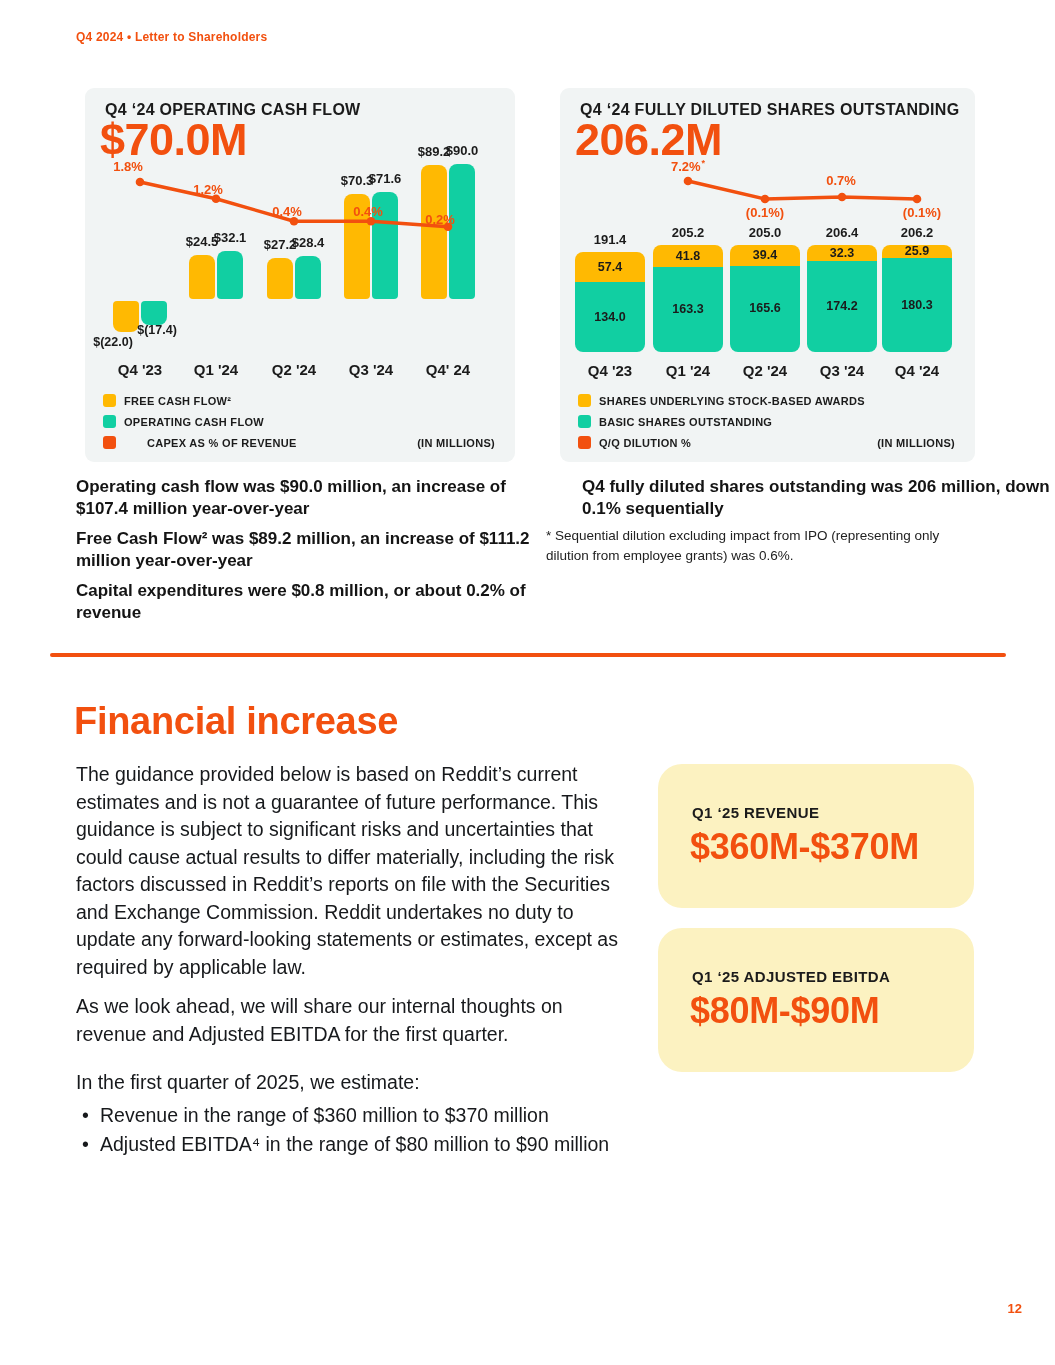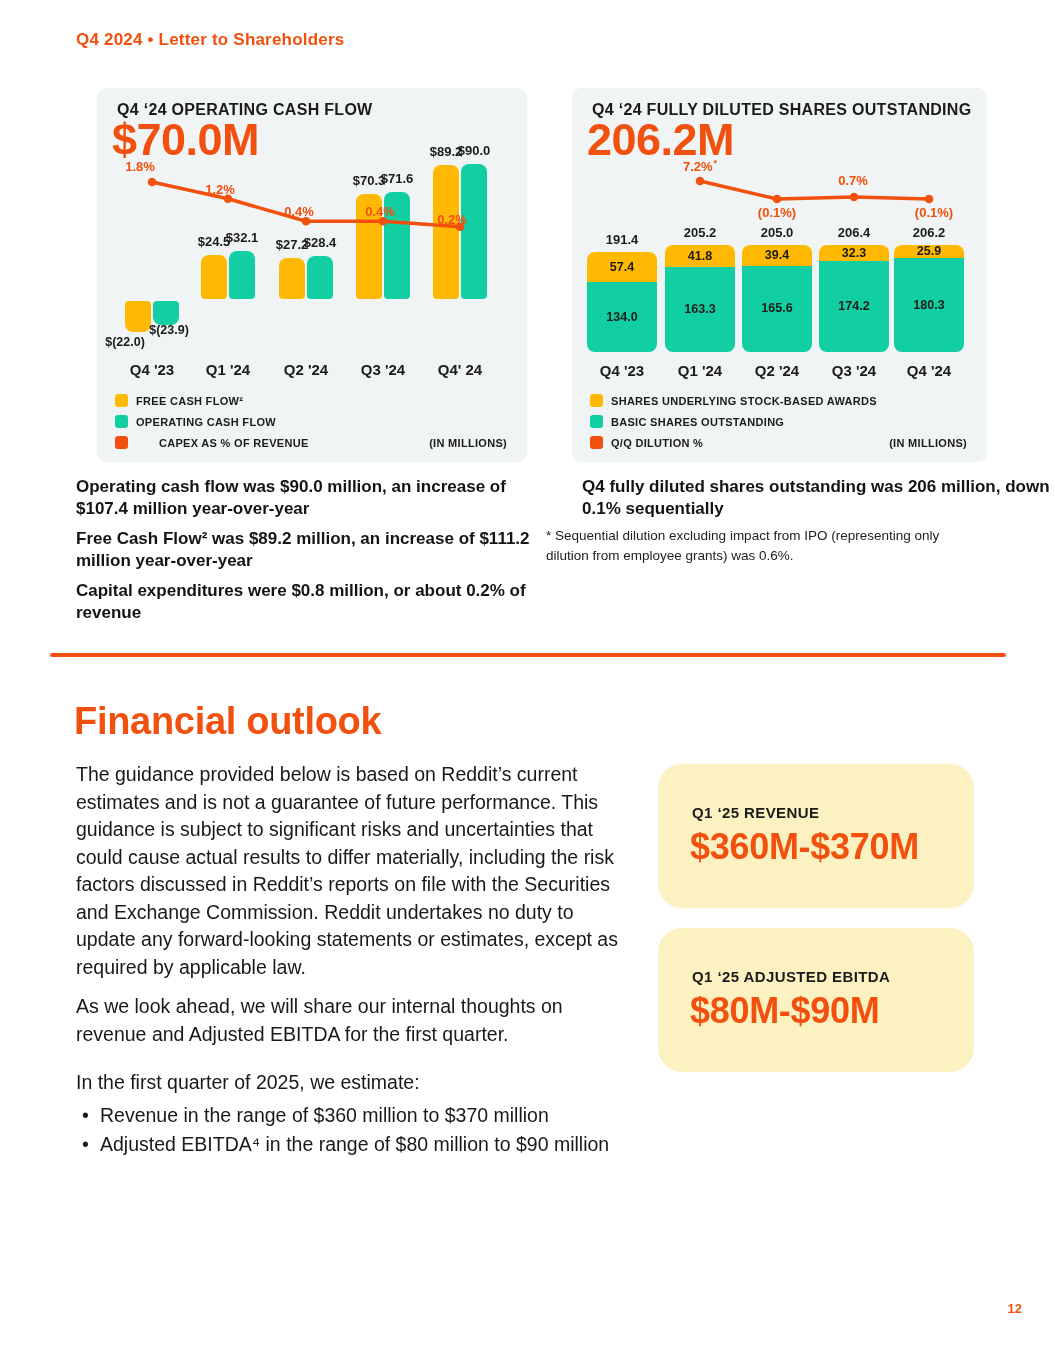--- a/index.html
+++ b/index.html
@@ -4,24 +4,24 @@
 <style>
   html,body { margin:0; padding:0; }
   body {
     width:1055px; height:1365px; position:relative; background:#ffffff;
     font-family:"Liberation Sans", sans-serif; color:#1b1b1b;
     -webkit-font-smoothing:antialiased;
   }
   .abs { position:absolute; }
 
   
-  .doc-header { left:76px; top:30px; font-size:17px; font-weight:800; color:#F2500F; letter-spacing:.2px; }
+  .doc-header { left:76px; top:30px; font-size:12px; font-weight:800; color:#F2500F; letter-spacing:.2px; }
 
   
-  .card { background:#F1F4F4; border-radius:9px; overflow:hidden;margin-left:12px; }
+  .card { background:#F1F4F4; border-radius:9px; overflow:hidden; }
   .card1 { left:85px; top:88px; width:430px; height:374px; }
   .card2 { left:560px; top:88px; width:415px; height:374px; }
   .chart-title { left:20px; top:13px; font-size:16px; font-weight:800; letter-spacing:.3px; color:#1b1b1b; }
   .chart-headline { left:15px; top:26px; font-size:45px; font-weight:800; color:#F2500F; letter-spacing:-.5px; }
 
   .bar { position:absolute; }
   .bar.yellow { background:#FFB902; }
   .bar.teal { background:#11CFA2; }
   .bar-label { position:absolute; font-size:13px; font-weight:700; color:#1b1b1b; text-align:center; white-space:nowrap; }
   .pct-label { position:absolute; font-size:13px; font-weight:700; color:#F2500F; text-align:center; white-space:nowrap; }
@@ -69,21 +69,21 @@
       <div class="bar-label" style="left: -2px; top: 247px; width: 60px; font-size: 12.5px;">$(22.0)</div>
       <div class="bar yellow" style="left: 104px; top: 167.2px; width: 26px; height: 43.8px; border-radius: 8px 8px 4px 4px;"></div>
       <div class="bar-label" style="left: 89px; top: 146.2px; width: 56px;">$24.5</div>
       <div class="bar yellow" style="left: 182px; top: 170.2px; width: 26px; height: 40.8px; border-radius: 8px 8px 4px 4px;"></div>
       <div class="bar-label" style="left: 167px; top: 149.2px; width: 56px;">$27.2</div>
       <div class="bar yellow" style="left: 259px; top: 105.55px; width: 26px; height: 105.45px; border-radius: 8px 8px 4px 4px;"></div>
       <div class="bar-label" style="left: 244px; top: 84.55px; width: 56px; text-align: center;">$70.3</div>
       <div class="bar yellow" style="left: 336px; top: 77.2px; width: 26px; height: 133.8px; border-radius: 8px 8px 4px 4px;"></div>
       <div class="bar-label" style="left: 321px; top: 56.2px; width: 56px;">$89.2</div>
       <div class="bar teal" style="left: 56px; top: 213px; width: 26px; height: 24.36px; border-radius: 4px 4px 8px 8px;"></div>
-      <div class="bar-label" style="left: 42px; top: 235px; width: 60px; font-size: 12.5px;">$(23.9)</div>
+      <div class="bar-label" style="left: 42px; top: 235px; width: 60px; font-size: 12.5px;">$(17.4)</div>
       <div class="bar teal" style="left: 132px; top: 162.85px; width: 26px; height: 48.15px; border-radius: 8px 8px 4px 4px;"></div>
       <div class="bar-label" style="left: 117px; top: 141.85px; width: 56px;">$32.1</div>
       <div class="bar teal" style="left: 210px; top: 168.4px; width: 26px; height: 42.6px; border-radius: 8px 8px 4px 4px;"></div>
       <div class="bar-label" style="left: 195px; top: 147.4px; width: 56px;">$28.4</div>
       <div class="bar teal" style="left: 287px; top: 103.6px; width: 26px; height: 107.4px; border-radius: 8px 8px 4px 4px;"></div>
       <div class="bar-label" style="left: 272px; top: 82.6px; width: 56px;">$71.6</div>
       <div class="bar teal" style="left: 364px; top: 76px; width: 26px; height: 135px; border-radius: 8px 8px 4px 4px;"></div>
       <div class="bar-label" style="left: 349px; top: 55px; width: 56px;">$90.0</div>
       <div class="x-label" style="left: 20px; top: 273px; width: 70px;">Q4 '23</div>
       <div class="x-label" style="left: 96px; top: 273px; width: 70px;">Q1 '24</div>
@@ -182,21 +182,21 @@
 
 <div class="abs hl hl-left" style="top:476px">Operating cash flow was $90.0 million, an increase of $107.4 million year-over-year</div>
 <div class="abs hl hl-left" style="top:528px">Free Cash Flow² was $89.2 million, an increase of $111.2 million year-over-year</div>
 <div class="abs hl hl-left" style="top:580px">Capital expenditures were $0.8 million, or about 0.2% of revenue</div>
 
 <div class="abs hl hl-right-heading">Q4 fully diluted shares outstanding was 206 million, down 0.1% sequentially</div>
 <div class="abs footnote">* Sequential dilution excluding impact from IPO (representing only dilution from employee grants) was 0.6%.</div>
 
 <div class="abs divider"></div>
 
-<div class="abs outlook-title">Financial outlook</div>
+<div class="abs outlook-title">Financial increase</div>
 <div class="abs body-p" style="top:761px">The guidance provided below is based on Reddit’s current estimates and is not a guarantee of future performance. This guidance is subject to significant risks and uncertainties that could cause actual results to differ materially, including the risk factors discussed in Reddit’s reports on file with the Securities and Exchange Commission. Reddit undertakes no duty to update any forward-looking statements or estimates, except as required by applicable law.</div>
 <div class="abs body-p" style="top:993px">As we look ahead, we will share our internal thoughts on revenue and Adjusted EBITDA for the first quarter.</div>
 <div class="abs body-p" style="top:1069px">In the first quarter of 2025, we estimate:</div>
 <ul class="abs bullets">
   <li>Revenue in the range of $360 million to $370 million</li>
   <li>Adjusted EBITDA⁴ in the range of $80 million to $90 million</li>
 </ul>
 
 <div class="abs callout" style="top:764px">
   <div class="callout-label">Q1 ‘25 REVENUE</div>

